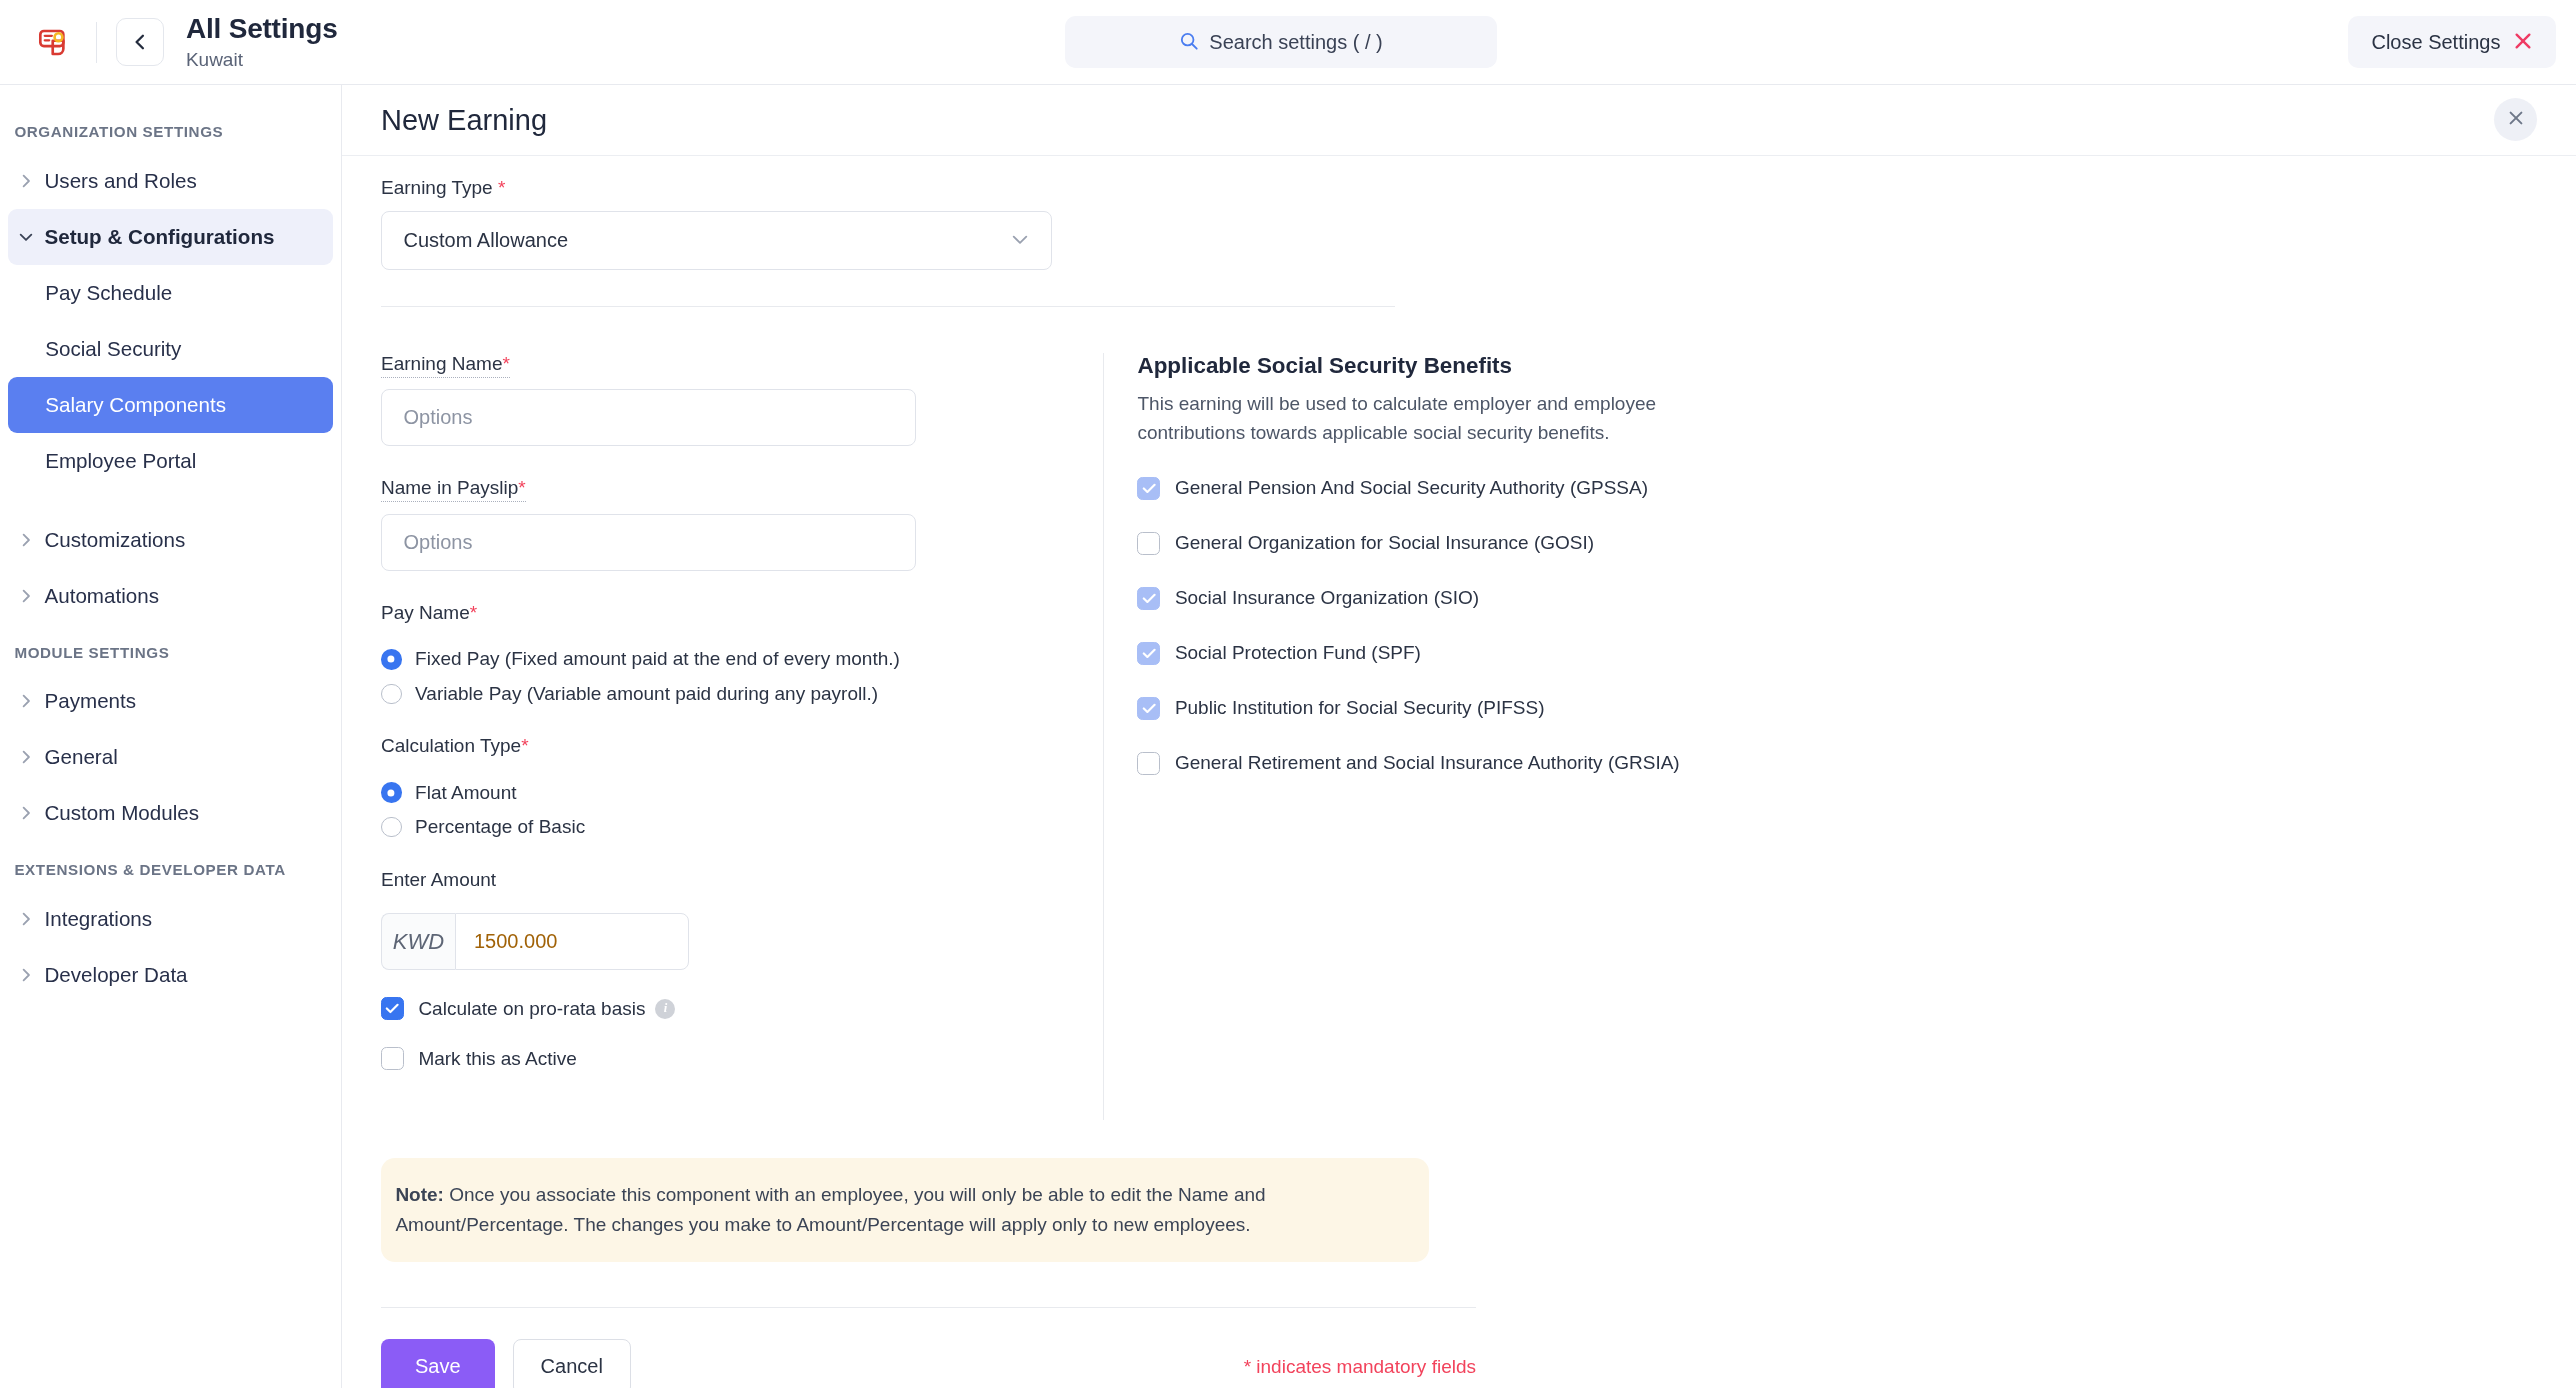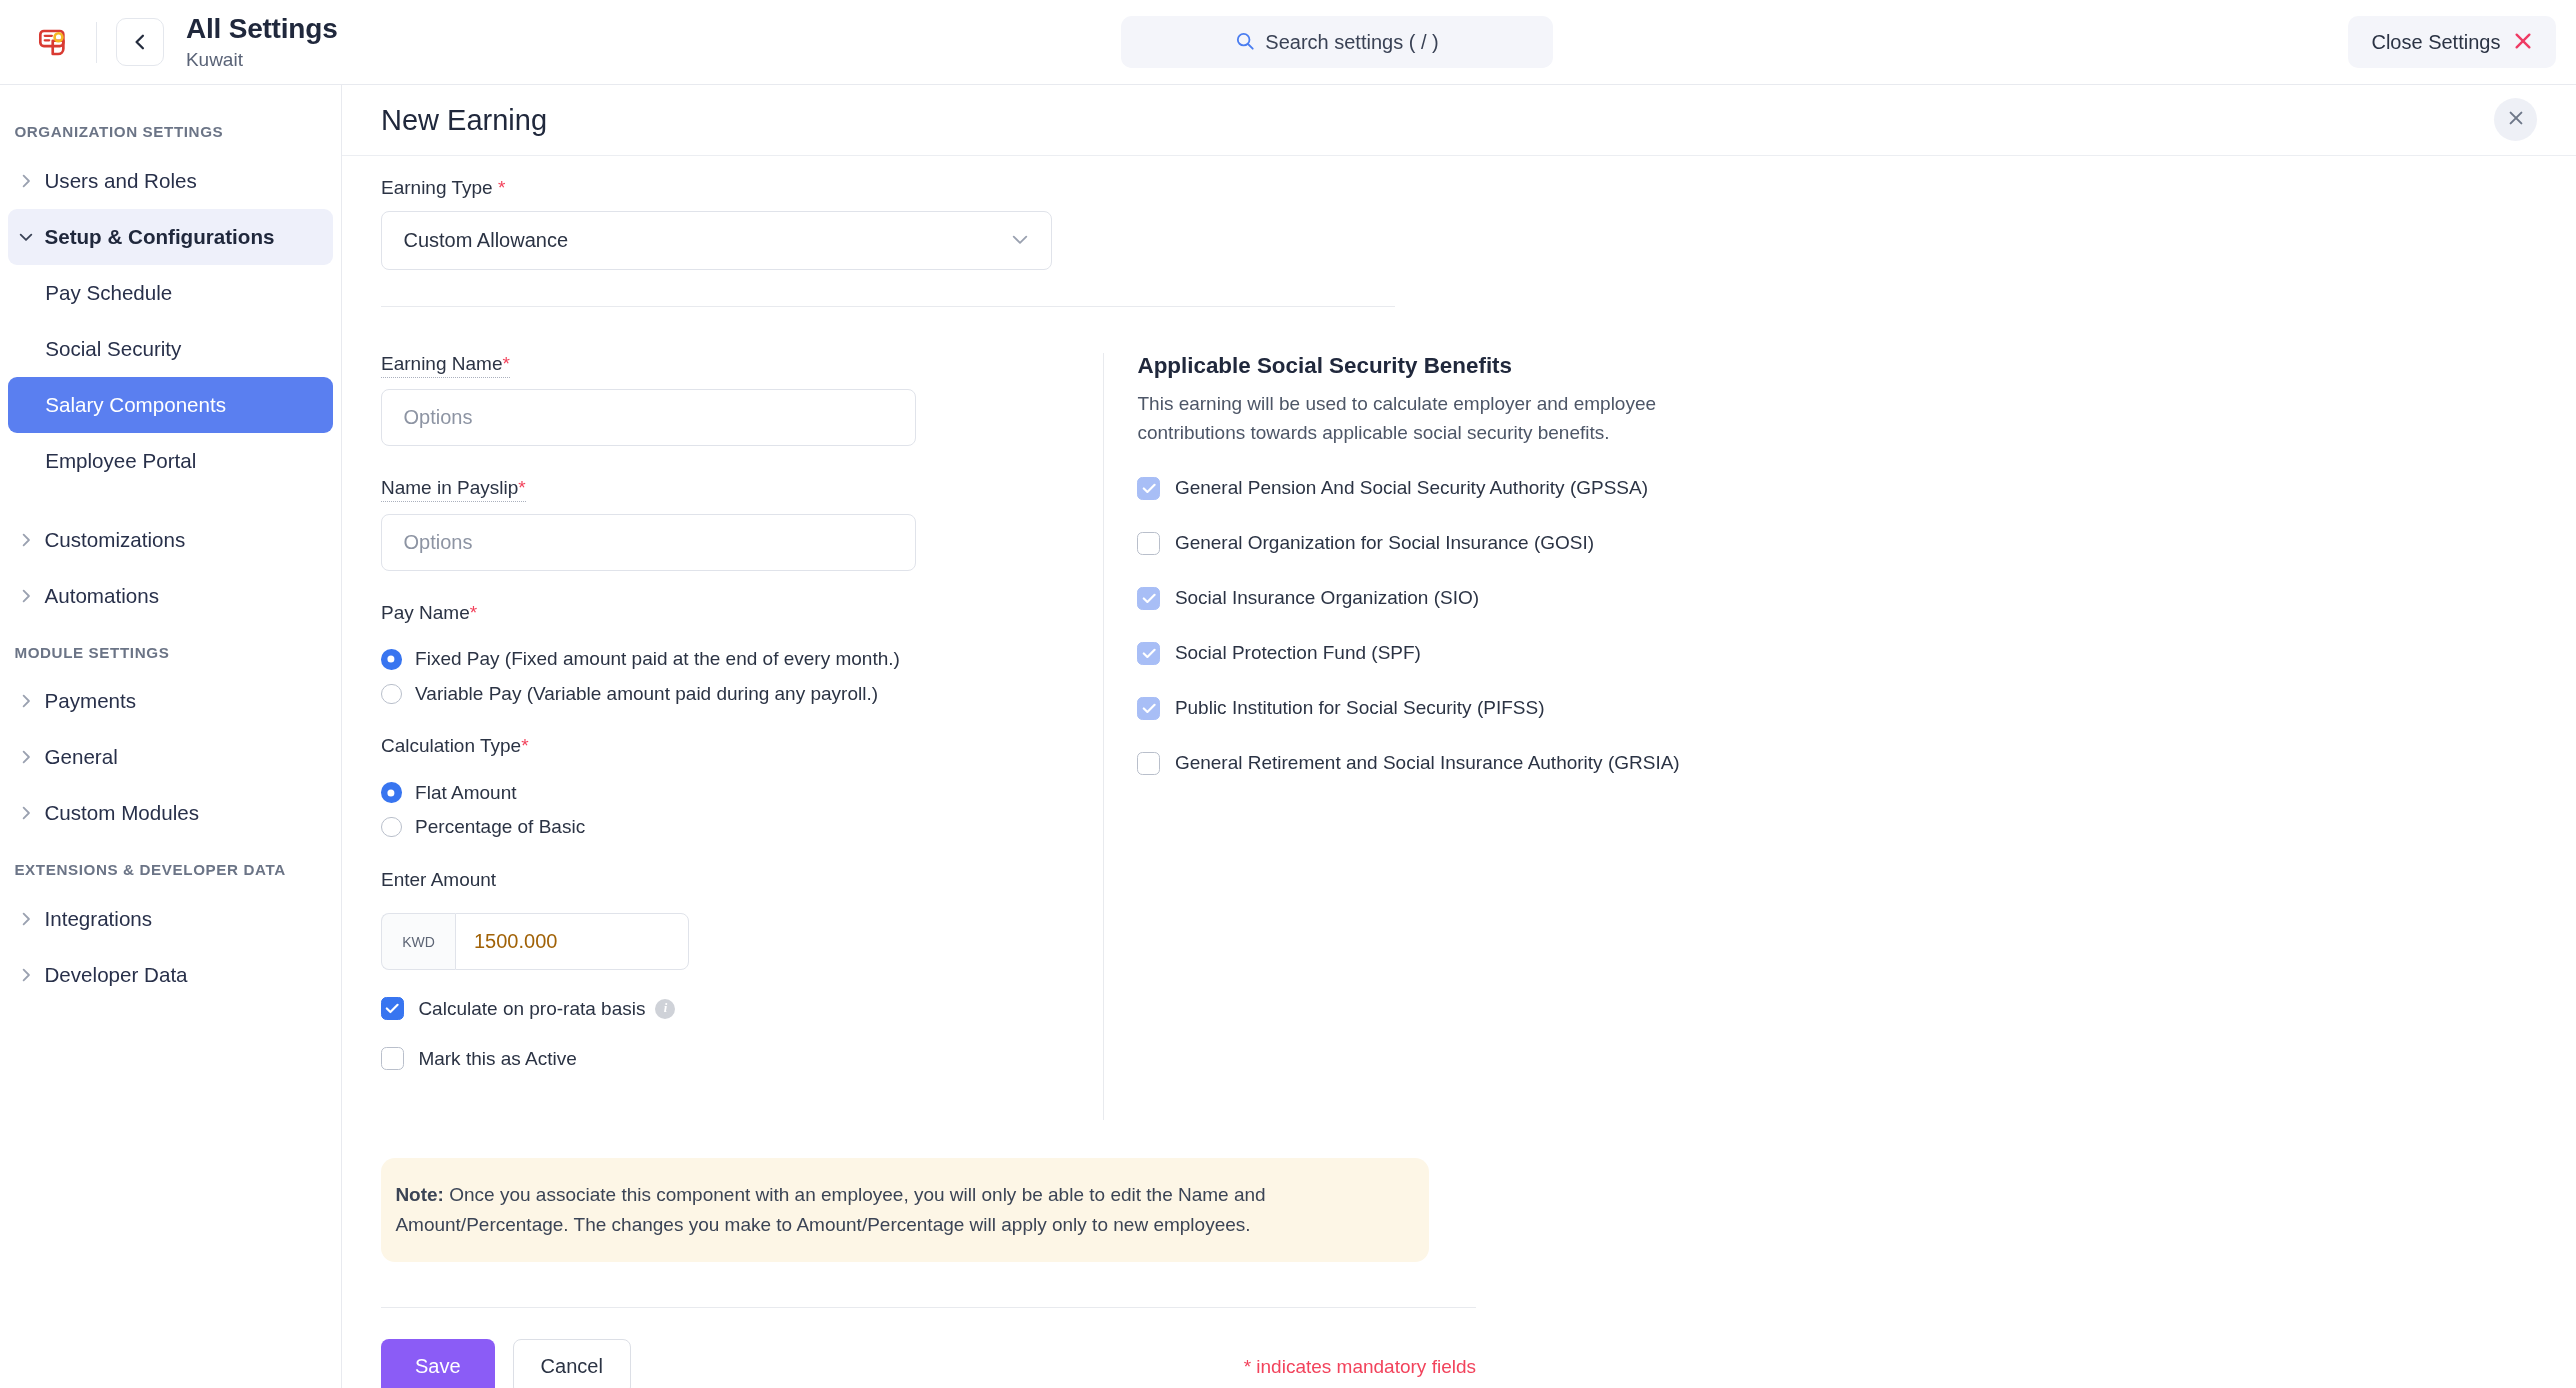--- a/index.html
+++ b/index.html
@@ -22,21 +22,21 @@
     width:48px;height:48px;border:0.9px solid #e4e7ed;border-radius:10px;
     background:#fff;display:flex;align-items:center;justify-content:center;
     cursor:pointer;
   }
   .back-btn svg{display:block;}
   .title-wrap{margin-left:21.5px;display:flex;flex-direction:column;justify-content:center;}
   .title-main{font-size:28px;font-weight:700;color:#20283c;letter-spacing:-0.2px;line-height:1.15;}
   .title-sub{font-size:19px;color:#5a6377;margin-top:3.6px;line-height:1.15;}
 
   .search-box{
-    position:absolute;left:1121px;top:16px;width:432px;height:52px;
+    position:absolute;left:1065px;top:16px;width:432px;height:52px;
     background:#f4f5fa;border-radius:10.8px;
     display:flex;align-items:center;justify-content:center;gap:10px;cursor:text;
   }
   .search-box .stext{font-size:20px;color:#3a4255;}
 
   .close-settings{
     position:absolute;right:20px;top:16px;height:52px;
     background:#f4f5fa;border-radius:10px;
     display:flex;align-items:center;gap:12.6px;padding:0 23px;cursor:pointer;
   }
@@ -120,21 +120,21 @@
   .opt-row .otext{font-size:19px;color:#2b3344;margin-left:13.5px;}
 
   .group{margin-top:30.5px;}
 
   .amount-row{display:flex;align-items:stretch;width:308px;height:57px;margin-top:10.8px;}
   .cur-cell{
     width:74px;flex:0 0 74px;border:0.9px solid #e0e3ea;border-right:none;
     border-radius:8px 0 0 8px;background:#fafbfc;
     display:flex;align-items:center;justify-content:center;
   }
-  .cur-cell span{font-size:14px;color:#5d6575;}
+  .cur-cell span{font-size:22px;color:#5d6575;font-style:italic;}
   .amt-cell{
     flex:1;border:0.9px solid #e0e3ea;border-radius:0 8px 8px 0;background:#fff;
     display:flex;align-items:center;padding-left:18px;
   }
   .amt-cell span{font-size:20px;color:#a16207;}
 
   .chk-row{display:flex;align-items:center;margin-top:27px;cursor:pointer;}
   .chkbox{
     width:23px;height:23px;flex:0 0 23px;border:1.4px solid #b9bfcb;border-radius:5.4px;background:#fff;
     display:flex;align-items:center;justify-content:center;

